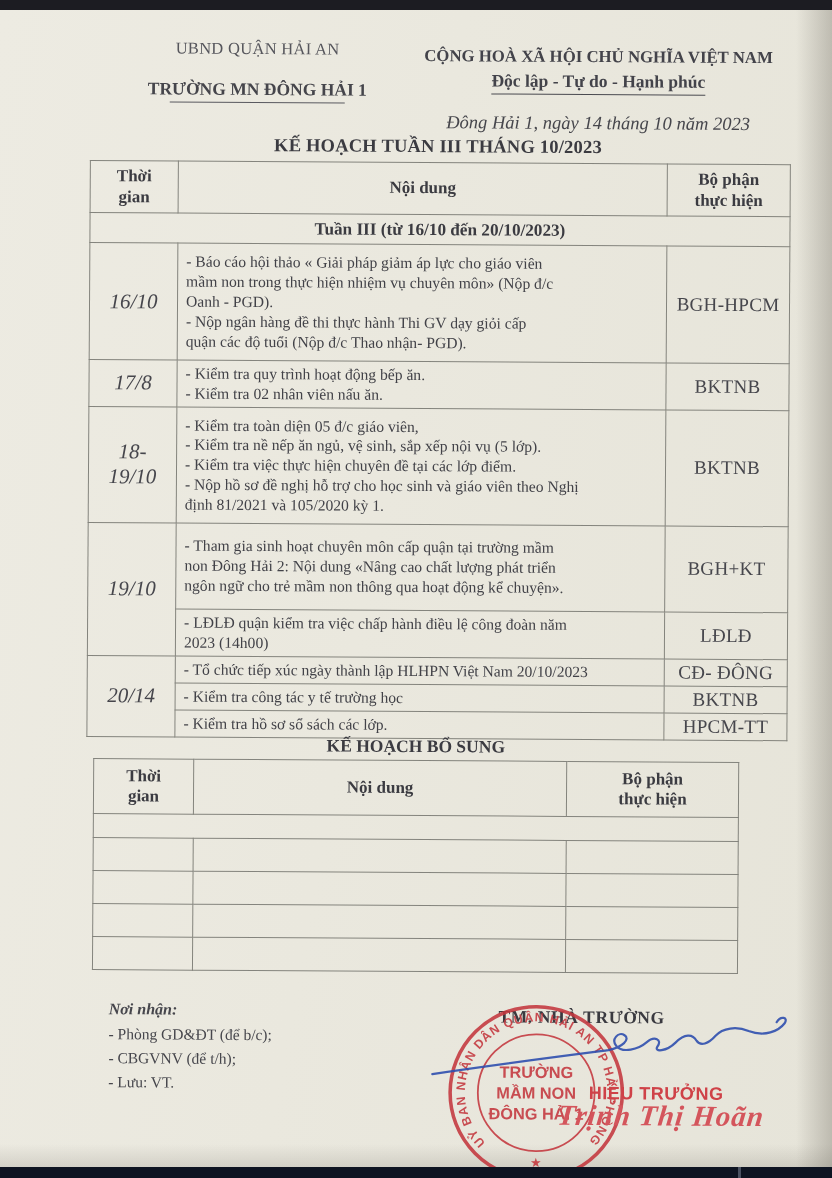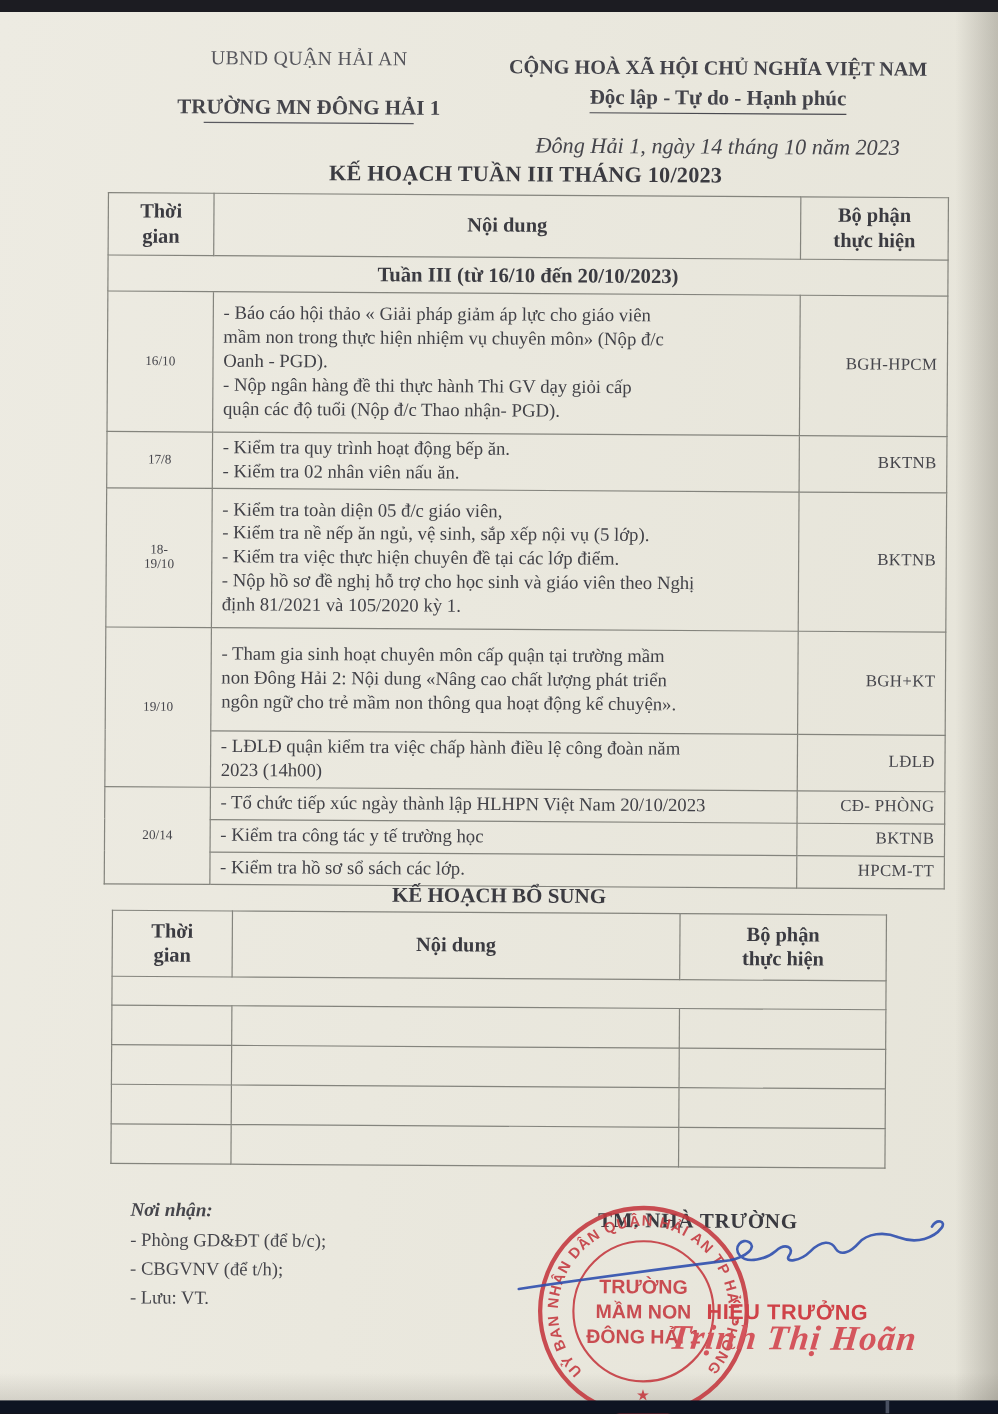--- a/index.html
+++ b/index.html
@@ -38,22 +38,22 @@
   .dateline{position:absolute;left:400px;top:112px;width:392px;text-align:center;font-style:italic;font-size:18.5px;color:#46464c;}
   .doc-title{position:absolute;left:86px;top:136px;width:700px;text-align:center;font-size:18.5px;font-weight:bold;color:#3b3b41;letter-spacing:.2px;}
 
   table{border-collapse:collapse;table-layout:fixed;}
   td{border:1.3px solid #84847d;padding:1px 8px;vertical-align:middle;}
   .ml{white-space:pre-line;}
   .t1{position:absolute;left:88px;top:162px;width:700px;}
   .t1 table{width:700px;}
   .th{font-weight:bold;text-align:center;font-size:17px;color:#3b3b41;line-height:1.2;}
   .week{font-weight:bold;text-align:center;font-size:17.2px;color:#3b3b41;}
-  .time{text-align:center;font-size:11px;color:#46464c;}
-  .dept{text-align:right;font-size:14px;color:#46464c;letter-spacing:.3px;}
+  .time{text-align:center;font-size:21px;color:#46464c;font-style:italic;}
+  .dept{text-align:center;font-size:19px;color:#46464c;letter-spacing:.3px;}
   .content{font-size:15.6px;line-height:1.28;color:#424248;padding:3px 8px;}
 
   .sup-title{position:absolute;left:95px;top:736px;width:645px;text-align:center;font-size:17.5px;font-weight:bold;color:#3b3b41;}
   .t2{position:absolute;left:95px;top:760px;width:645px;}
   .t2 table{width:645px;}
 
   .recipients{position:absolute;left:112px;top:1002px;width:260px;font-size:15.5px;color:#46464c;}
   .recipients .cap{font-weight:bold;font-style:italic;margin-bottom:4px;font-size:16px;}
   .recipients .list{line-height:1.55;}
   .tm-title{position:absolute;left:465px;top:1006px;width:240px;text-align:center;font-size:17.5px;font-weight:bold;color:#3a3a40;letter-spacing:.6px;}
@@ -138,21 +138,21 @@
         <td class="dept">BGH+KT</td>
       </tr>
       <tr style="height:46px">
         <td class="content ml">- LĐLĐ quận kiểm tra việc chấp hành điều lệ công đoàn năm
 2023 (14h00)</td>
         <td class="dept">LĐLĐ</td>
       </tr>
       <tr style="height:27px">
         <td class="time" rowspan="3">20/14</td>
         <td class="content ml">- Tổ chức tiếp xúc ngày thành lập HLHPN Việt Nam 20/10/2023</td>
-        <td class="dept">CĐ- PHÒNG</td>
+        <td class="dept">CĐ- ĐÔNG</td>
       </tr>
       <tr style="height:24px">
         <td class="content ml">- Kiểm tra công tác y tế trường học</td>
         <td class="dept">BKTNB</td>
       </tr>
       <tr style="height:24px">
         <td class="content ml">- Kiểm tra hồ sơ sổ sách các lớp.</td>
         <td class="dept">HPCM-TT</td>
       </tr>
     </tbody>

